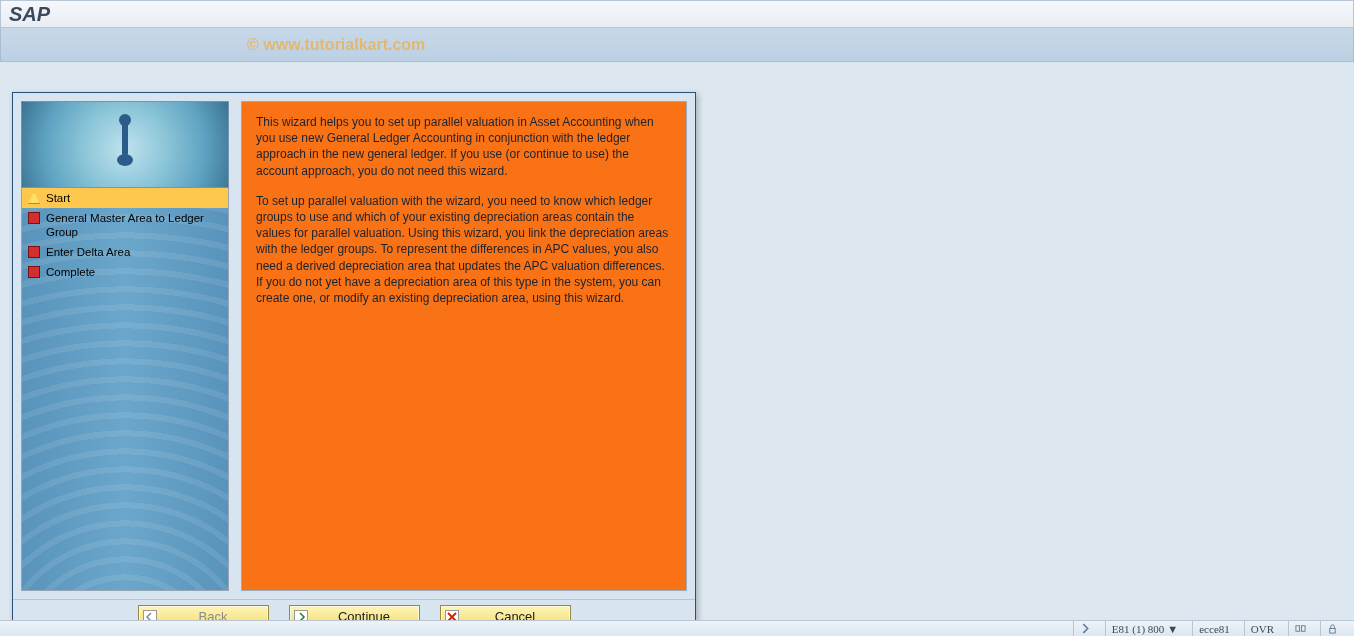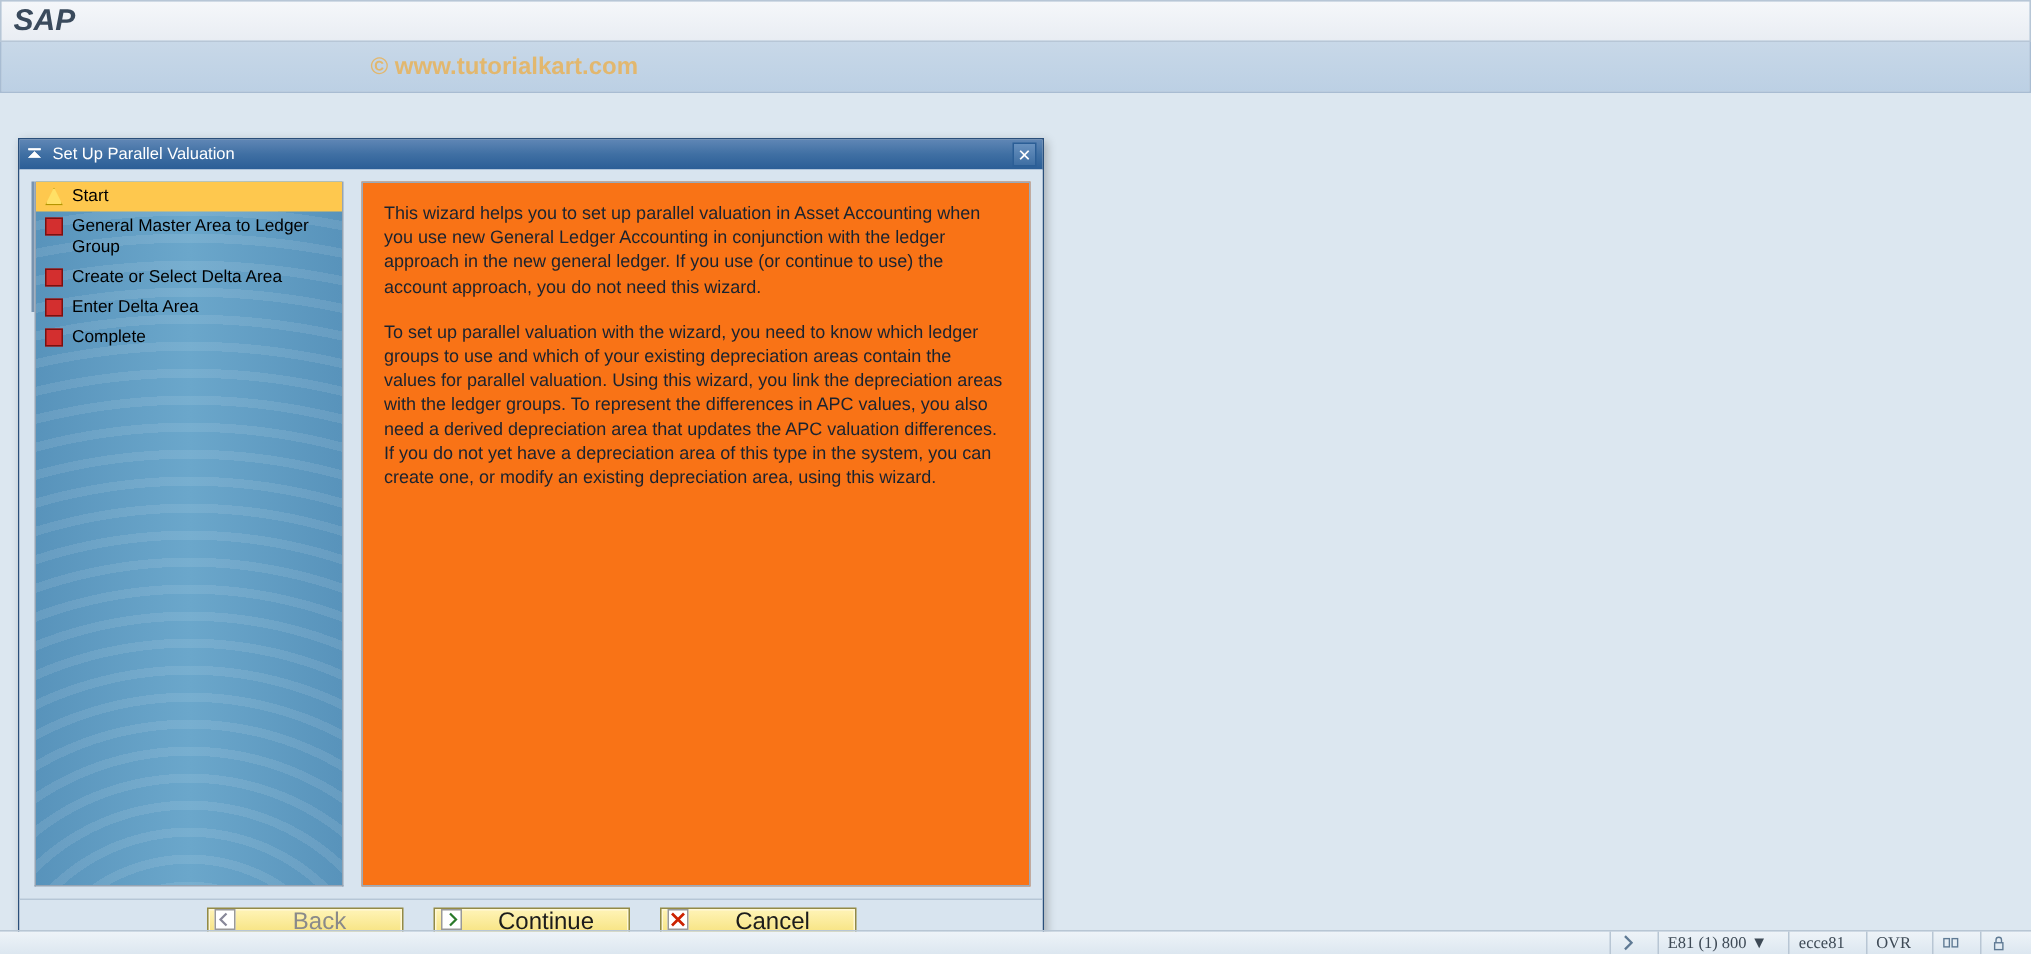--- a/index.html
+++ b/index.html
@@ -7,37 +7,37 @@
   .app-header { height: 28px; background: linear-gradient(#f5f7fa,#e9edf3); border: 1px solid #b7c6d6; display: flex; align-items: center; padding-left: 8px; }
   .app-title { font-style: italic; font-weight: bold; font-size: 20px; color: #3a4a5c; text-align: right; }
   .toolbar-band { height: 34px; background: linear-gradient(#c8d8e8,#bcd0e4); border: 1px solid #a8bcd2; border-top: none; position: relative; }
   .watermark { position: absolute; left: 246px; top: 8px; color: #e8b35a; font-weight: bold; font-size: 16px; opacity: .85; }
   .workspace { position: relative; width: 100%; height: calc(636px - 28px - 34px - 16px); }
   .dialog { position: absolute; left: 12px; top: 30px; width: 684px; height: 538px; border: 1px solid #2a4f7a; box-shadow: 2px 2px 6px rgba(0,0,0,.25); background: #e4ecf4; display: flex; flex-direction: column; }
   .dlg-titlebar { height: 20px; background: linear-gradient(#5f86b5,#3f6fa3,#2b5e96); color: #fff; display: flex; align-items: center; justify-content: space-between; padding: 0 4px; font-size: 11px; }
   .dlg-title-left { display: flex; align-items: center; gap: 6px; }
   .dlg-close { width: 16px; height: 16px; background: linear-gradient(#6891bf,#3f6fa3); border: 1px solid #2b5e96; color: #fff; display: flex; align-items: center; justify-content: center; cursor: pointer; font-size: 11px; }
   .dlg-body { flex: 1; display: flex; gap: 12px; padding: 8px; background: #d8e4ef; }
-  .left-col { width: 208px; display: flex; flex-direction: row; }
+  .left-col { width: 208px; display: flex; flex-direction: column; }
   .image-box { height: 87px; border: 1px solid #7893af; background: radial-gradient(circle at 50% 55%, #bfe2ee 0%, #8ec7d9 35%, #5fa3c2 70%, #3b7392 100%); position: relative; overflow: hidden; }
   .drop-stem { position: absolute; left: 50%; top: 16px; width: 6px; height: 38px; background: #2c5d8a; border-radius: 3px; transform: translateX(-50%); }
   .drop-ball { position: absolute; left: 50%; top: 12px; width: 12px; height: 12px; background: #2c5d8a; border-radius: 50%; transform: translateX(-50%); }
   .drop-ball2 { position: absolute; left: 50%; top: 52px; width: 16px; height: 12px; background: #2c5d8a; border-radius: 50%; transform: translateX(-50%); }
   .step-list { flex: 1; border: 1px solid #96a4b3; border-top: none; background: linear-gradient(90deg,#5893bb 0%, #6ba7cb 50%, #5893bb 100%); overflow: hidden; position: relative; }
   .step-bg-ripple { position:absolute; inset:0; background: repeating-radial-gradient(circle at 50% 120%, rgba(255,255,255,.18) 0 6px, rgba(0,0,0,0) 6px 18px); opacity:.5; pointer-events:none; }
   .step { display: flex; align-items: flex-start; gap: 6px; padding: 3px 6px; color: #000; line-height: 14px; cursor: pointer; position: relative; }
   .step.active { background: #FEC84E; }
   .step .ico { width: 12px; height: 12px; margin-top: 1px; flex: 0 0 12px; }
   .ico.warn { background: #ffe066; border: 1px solid #b59400; clip-path: polygon(50% 0, 100% 100%, 0 100%); }
   .ico.red { background: #d32f2f; border: 1px solid #7a1010; }
   .step-label { flex: 1; font-size: 11.5px; }
   .right-pane { flex: 1; border: 1px solid #9aaabb; background: #f97316; padding: 12px 14px; font-size: 12px; color: #1a2330; line-height: 1.35; }
   .right-pane p { margin-bottom: 14px; }
   .dlg-footer { height: 30px; background: #d8e4ef; display: flex; align-items: center; justify-content: center; gap: 20px; border-top: 1px solid #b6c6d6; }
-  .sap-btn { width: 131px; height: 20px; border: 1px solid #938a45; background: linear-gradient(#fff4b8,#f6e17a); display: flex; align-items: flex-start; gap: 6px; padding: 0 4px; font-size: 16px; color: #1c1c1c; cursor: pointer; box-shadow: inset 0 0 0 1px #fff8d6; }
+  .sap-btn { width: 131px; height: 20px; border: 1px solid #938a45; background: linear-gradient(#fff4b8,#f6e17a); display: flex; align-items: flex-end; gap: 6px; padding: 0 4px; font-size: 13px; color: #1c1c1c; cursor: pointer; box-shadow: inset 0 0 0 1px #fff8d6; }
   .sap-btn .btn-ico { width: 14px; height: 14px; display: flex; align-items: center; justify-content: center; border: 1px solid #999; background: #fff; }
   .sap-btn.disabled { color: #8a8a8a; }
   .btn-ico svg { width: 10px; height: 10px; }
   .sap-btn .btn-text { flex: 1; text-align: center; }
   .statusbar { position: absolute; left: 0; bottom: 0; height: 16px; width: 100%; background: linear-gradient(#eef3f8,#dce7f0); border-top: 1px solid #b8c6d4; display: flex; align-items: center; justify-content: flex-end; gap: 8px; padding-right: 10px; color: #3e4a56; font-size: 11px; font-family: Liberation Serif, serif; }
   .statusbar .sb-cell { border-left: 1px solid #b8c6d4; padding: 0 6px; height: 100%; display: flex; align-items: center; gap: 3px; }
   .statusbar svg { width: 11px; height: 11px; }
   .sb-dd { cursor: pointer; }
 </style>
 </head>
@@ -45,54 +45,37 @@
 
 <div class="app-header">
   <span class="app-title">SAP</span>
 </div>
 <div class="toolbar-band">
   <span class="watermark">© www.tutorialkart.com</span>
 </div>
 
 <div class="workspace">
   <div class="dialog">
-    <div class="dlg-titlebar">
-      <div class="dlg-title-left">
-        <span>
-          <svg viewBox="0 0 12 12" width="12" height="12">
-              <path fill="#fff" stroke="#fff" stroke-width="0.5" d="M2 9 L6 5 L10 9 Z M2 3 h8 v1 h-8 z"></path>
-            </svg>
-        </span>
-        <span>Set Up Parallel Valuation</span>
-      </div>
-      <div class="dlg-close">
-        <span>✕</span>
-      </div>
-    </div>
 
     <div class="dlg-body">
       <div class="left-col">
         <div class="image-box">
           <div class="drop-ball"></div>
           <div class="drop-stem"></div>
           <div class="drop-ball2"></div>
         </div>
         <div class="step-list">
           <div class="step-bg-ripple"></div>
           <div class="step active">
             <span class="ico warn"></span>
             <span class="step-label">Start</span>
           </div>
           <div class="step">
             <span class="ico red"></span>
             <span class="step-label">General Master Area to Ledger Group</span>
-          </div>
-          <div class="step">
-            <span class="ico red"></span>
-            <span class="step-label">Create or Select Delta Area</span>
           </div>
           <div class="step">
             <span class="ico red"></span>
             <span class="step-label">Enter Delta Area</span>
           </div>
           <div class="step">
             <span class="ico red"></span>
             <span class="step-label">Complete</span>
           </div>
         </div>

